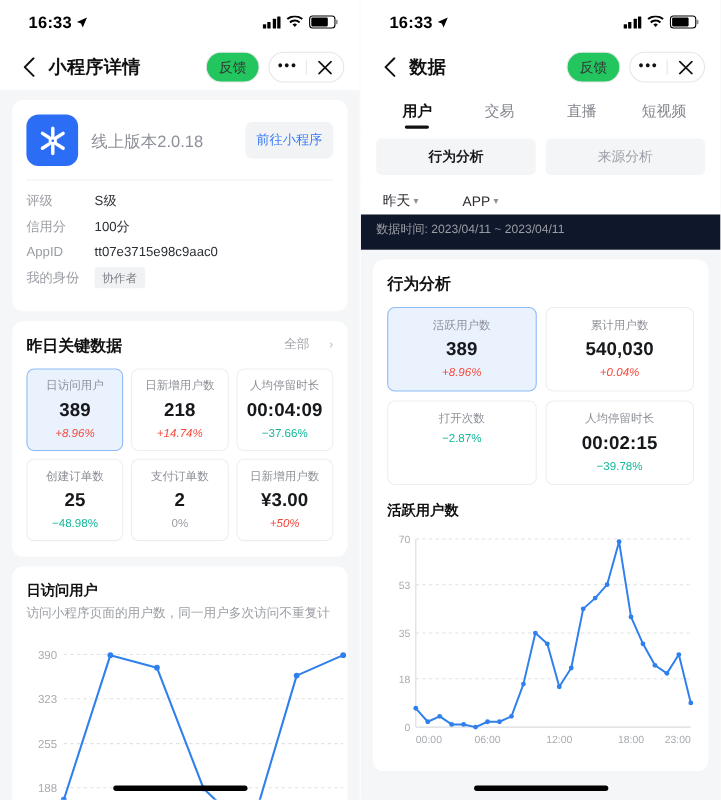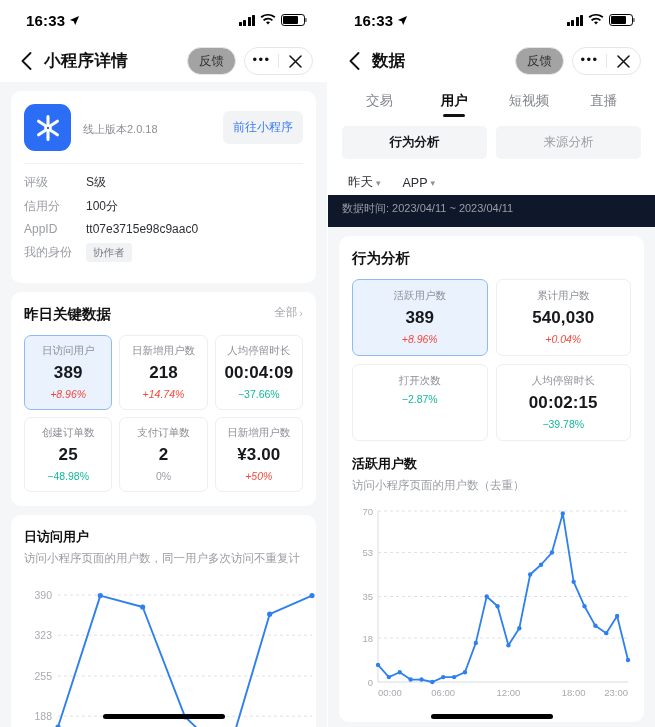--- a/index.html
+++ b/index.html
@@ -35,49 +35,49 @@
   
   .navbar {
     height:42px; background:#fff; display:flex; align-items:center;
     padding:0 14px 0 14px; position:relative;
   }
   .nav-back { width:24px; height:24px; display:flex; align-items:center; justify-content:center; }
   .nav-title { font-size:16.5px; font-weight:bold; color:#111; margin-left:6px; letter-spacing:.3px; }
   .nav-actions { margin-left:auto; display:flex; align-items:center; gap:8px; }
   .pill {
     height:28px; border:1px solid #e6e6e8; border-radius:14px; display:flex;
-    align-items:center; justify-content:center; background:#a3a3a3;
+    align-items:center; justify-content:center; background:#22c55e;
   }
   .pill.fb { padding:0 11px; font-size:12.5px; color:#333; }
   .capsule { height:28px; border:1px solid #e6e6e8; border-radius:14px; display:flex;
              align-items:stretch; background:#fff; }
   .capsule > div { width:33px; display:flex; align-items:center; justify-content:center; }
   .capsule .sep { width:1px; background:#e6e6e8; margin:6px 0; }
   .dots { letter-spacing:1.4px; font-size:13px; color:#111; line-height:1; margin-top:-3px; }
 
   
   .card { background:#fff; border-radius:10px; margin:9px 11px 0 11px; padding:13px 13px 14px 13px; }
 
   .app-row { display:flex; align-items:center; }
   .app-icon { width:47px; height:47px; border-radius:11px; background:#2b6ef5; flex:none;
               display:flex; align-items:center; justify-content:center; }
   .app-meta { margin-left:12px; flex:1; min-width:0; }
   .app-name { font-size:15px; font-weight:bold; color:#111; letter-spacing:.2px; }
-  .app-ver { font-size:11px; color:#8d9097; margin-top:4px; }
+  .app-ver { font-size:15px; color:#8d9097; margin-top:4px; }
   .goto-btn { background:#f2f3f5; color:#3a7cf7; font-size:12px; border-radius:6px;
               padding:8px 10px; white-space:nowrap; }
   .divider { height:1px; background:#f0f1f2; margin:12px 0 10px; }
   .kv { display:flex; align-items:center; font-size:12px; margin:7px 0; }
   .kv .k { width:62px; color:#9a9da3; flex:none; }
   .kv .v { color:#2b2e33; }
   .badge { background:#f1f2f4; color:#7b7e85; font-size:10.5px; padding:2.5px 7px; border-radius:3px; }
 
   .sec-head { display:flex; align-items:flex-start; }
   .sec-title { font-size:14.5px; font-weight:bold; color:#111; }
-  .sec-more { margin-left:auto; font-size:11.5px; color:#a0a3a9; display:flex; align-items:center; gap:2px; }
+  .sec-more { margin-left:auto; font-size:11.5px; color:#a0a3a9; display:flex; align-items:center; gap:18px; }
   .chev { font-size:11px; color:#b6b9be; }
 
   .grid { display:flex; flex-wrap:wrap; gap:7px; margin-top:11px; }
   .mcard {
     width:calc((100% - 14px)/3); border:1px solid #eceef0; border-radius:7px;
     background:#fff; padding:8px 2px 9px; text-align:center;
   }
   .mcard.sel { background:#eaf2fe; border-color:#8fbaf8; }
   .m-label { font-size:10.5px; color:#8d9097; }
   .m-value { font-size:17px; font-weight:bold; color:#16181c; margin-top:5px; letter-spacing:.1px; }
@@ -93,21 +93,21 @@
   .tab { flex:1; text-align:center; padding:10px 0 7px; font-size:13.5px; color:#82858c; position:relative; }
   .tab.active { color:#111; font-weight:bold; }
   .tab.active::after {
     content:""; position:absolute; left:50%; transform:translateX(-50%); bottom:0;
     width:22px; height:3px; background:#111; border-radius:2px;
   }
   .seg { background:#fff; display:flex; gap:9px; padding:9px 14px 4px; }
   .seg-item { flex:1; text-align:center; font-size:12.5px; color:#9a9da3;
               background:#f4f5f7; border-radius:5px; padding:8px 0; }
   .seg-item.active { color:#17191d; font-weight:bold; }
-  .filters { background:#fff; display:flex; gap:22px; padding:11px 20px 4px; }
+  .filters { background:#fff; display:flex; gap:40px; padding:11px 20px 4px; }
   .filter { font-size:12.5px; color:#2b2e33; display:flex; align-items:center; gap:3px; }
   .filter .caret { font-size:9px; color:#8d9097; }
   .rangeline { background:#0f172a; font-size:11px; color:#9a9da3; padding:6px 14px 11px; }
 
   .grid2 { display:flex; flex-wrap:wrap; gap:8px; margin-top:11px; }
   .mcard2 { width:calc((100% - 8px)/2); border:1px solid #eceef0; border-radius:7px;
             background:#fff; padding:9px 2px 10px; text-align:center; }
   .mcard2.sel { background:#eaf2fe; border-color:#8fbaf8; }
 
   .home-ind { position:absolute; bottom:0; left:0; right:0; height:22px; display:flex;
@@ -322,24 +322,24 @@
           <div>
             <svg width="13" height="13" viewBox="0 0 13 13">
               <path d="M1 1l11 11M12 1L1 12" stroke="#111" stroke-width="1.5" stroke-linecap="round"></path>
             </svg>
           </div>
         </div>
       </div>
     </div>
 
     <div class="tabs">
+      <div class="tab active">用户</div>
       <div class="tab">交易</div>
-      <div class="tab active">用户</div>
+      <div class="tab">直播</div>
       <div class="tab">短视频</div>
-      <div class="tab">直播</div>
     </div>
 
     <div class="seg">
       <div class="seg-item active">行为分析</div>
       <div class="seg-item">来源分析</div>
     </div>
 
     <div class="filters">
       <div class="filter">
         <span>昨天</span>
@@ -371,21 +371,20 @@
         </div>
         <div class="mcard2">
           <div class="m-label">人均停留时长</div>
           <div class="m-value">00:02:15</div>
           <div class="m-delta down">−39.78%</div>
         </div>
       </div>
 
       <div style="margin-top:14px;">
         <div class="chart-title">活跃用户数</div>
-        <div class="chart-sub">访问小程序页面的用户数（去重）</div>
       </div>
       <div class="chart-wrap">
         <svg id="rightChart" width="282" height="205" viewBox="0 0 282 205">
             <text x="21" y="182.6" text-anchor="end" font-size="9.5" fill="#a8abb0">0</text>
             <line x1="26" x2="276" y1="135.02857142857144" y2="135.02857142857144" stroke="#dfe1e4" stroke-width="1" stroke-dasharray="3 3"></line>
             <text x="21" y="138.62857142857143" text-anchor="end" font-size="9.5" fill="#a8abb0">18</text>
             <line x1="26" x2="276" y1="93.5" y2="93.5" stroke="#dfe1e4" stroke-width="1" stroke-dasharray="3 3"></line>
             <text x="21" y="97.1" text-anchor="end" font-size="9.5" fill="#a8abb0">35</text>
             <line x1="26" x2="276" y1="49.52857142857144" y2="49.52857142857144" stroke="#dfe1e4" stroke-width="1" stroke-dasharray="3 3"></line>
             <text x="21" y="53.12857142857144" text-anchor="end" font-size="9.5" fill="#a8abb0">53</text>

